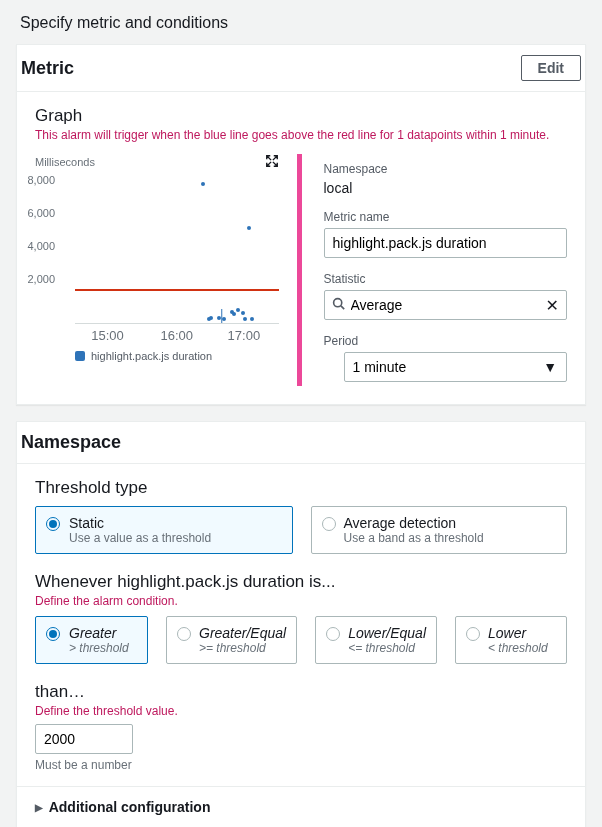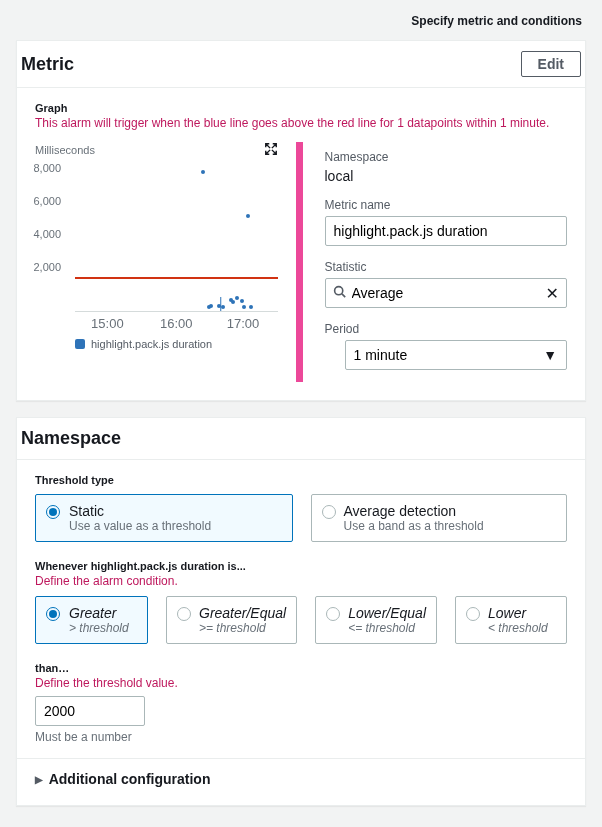--- a/index.html
+++ b/index.html
@@ -5,24 +5,23 @@
   * { box-sizing: border-box; }
   body {
     margin: 0;
     font-family: "Amazon Ember", -apple-system, "Helvetica Neue", Arial, sans-serif;
     background: #f2f3f3;
     color: #16191f;
     font-size: 14px;
     width: 602px;
   }
   .page-title {
-    font-size: 12px;
-    font-weight: 700;
+    font-size: 16px;
+    font-weight: 400;
     padding: 14px 20px 12px;
-    text-align: right;
   }
   .panel {
     background: #fff;
     border: 1px solid #eaeded;
     margin: 0 16px 16px;
     box-shadow: 0 1px 1px rgba(0,0,0,0.05);
   }
   .panel-header {
     display: flex;
     align-items: center;
@@ -40,30 +39,30 @@
     background: #fff;
     color: #545b64;
     border-radius: 2px;
     padding: 4px 16px;
     font-size: 14px;
     font-weight: 700;
     cursor: pointer;
     font-family: inherit;
   }
   .panel-body { padding: 14px 18px 18px; }
-  .section-label { font-size: 11px; font-weight: 700; margin-bottom: 2px; }
+  .section-label { font-size: 17px; font-weight: 400; margin-bottom: 2px; }
   .section-desc { font-size: 12px; color: #be185d; margin-bottom: 12px; }
   .metric-row { display: flex; gap: 22px; }
-  .chart-col { flex: 1; border-right: 7px solid #ec4899; padding-right: 18px; }
+  .chart-col { flex: 1; border-right: 5px solid #ec4899; padding-right: 18px; }
   .form-col { flex: 1; padding-top: 8px; }
   .chart-header { display: flex; justify-content: space-between; align-items: center; font-size: 11px; color: #687078; margin-bottom: 6px;}
   .expand-icon svg { width: 14px; height: 14px; stroke: #16191f; }
   .chart { position: relative; height: 170px; font-size: 11px; color: #687078;}
   .y-axis { position: absolute; left: 0; top: 0; bottom: 22px; width: 36px; }
-  .y-tick { position: absolute; right: 10px; transform: translateY(-50%); padding-left: 20px; }
+  .y-tick { position: absolute; right: 16px; transform: translateY(-50%); padding-left: 20px; }
   .plot { position: absolute; left: 40px; right: 0; top: 0; bottom: 22px; }
   .axis-line { position: absolute; background: #d5dbdb; }
   .threshold-line { position: absolute; left: 0; right: 0; height: 2px; background: #d13212; }
   .dot { position: absolute; width: 4px; height: 4px; background: #2e73b8; border-radius: 50%; transform: translate(-50%,-50%); }
   .bar { position: absolute; width: 1.5px; background: #2e73b8; transform: translateX(-50%);}
   .x-axis { position: absolute; left: 40px; right:0; bottom: 0; height: 18px;}
   .x-tick { position: absolute; transform: translateX(-50%); font-size: 13px; }
   .legend { display:flex; align-items:center; gap:6px; font-size: 11px; color: #545b64; margin-top: 4px; margin-left: 40px;}
   .legend-swatch { width:10px; height:10px; background:#2e73b8; border-radius:2px;}
   .field { margin-bottom: 14px; }
@@ -93,21 +92,21 @@
   .tile.selected { border-color:#0073bb; background:#f1faff;padding-left:33px;}
   .tile .radio {
     position:absolute; left:10px; top:10px; width:14px; height:14px; border:1px solid #aab7b8; border-radius:50%;
     display:flex; align-items:center; justify-content:center;
   }
   .tile.selected .radio { border-color:#0073bb; border-width:1px;}
   .tile.selected .radio::after { content:""; width:8px; height:8px; background:#0073bb; border-radius:50%;}
   .tile-title { font-size:14px; color:#16191f;}
   .tile-sub { font-size:12px; color:#687078;}
   .tile-row.quad .tile { flex:1;font-style:italic; }
-  .num-input-row input { width: 110px; }
+  .num-input-row input { width: 98px; }
   .helper { font-size: 12px; color:#687078; margin-top:4px;}
   .divider { border-top:1px solid #eaeded; margin: 14px -18px 0; padding: 12px 18px 0;}
   .expander { display:flex; align-items:center; gap:6px; cursor:pointer; font-weight:700; font-size: 14px;}
   .expander .tri { font-size: 10px; color:#545b64;}
 </style>
 </head>
 <body>
 
 <div class="page-title">Specify metric and conditions</div>
 
@@ -183,21 +182,21 @@
             <span class="left-ic">
               <svg width="13" height="13" viewBox="0 0 16 16" fill="none" stroke="currentColor" stroke-width="2">
                   <circle cx="7" cy="7" r="5"></circle>
                   <path d="M11 11l4 4"></path>
                 </svg>
             </span>
             <input class="input" value="Average" style="">
             <span class="right-ic">✕</span>
           </div>
         </div>
-        <div class="field" style="margin-bottom:12px">
+        <div class="field" style="margin-bottom:4px">
           <div class="field-label">Period</div>
           <div class="select-wrap">
             <input class="input" readonly="" value="1 minute" style="">
             <span class="caret">▼</span>
           </div>
         </div>
       </div>
     </div>
   </div>
 </div>

